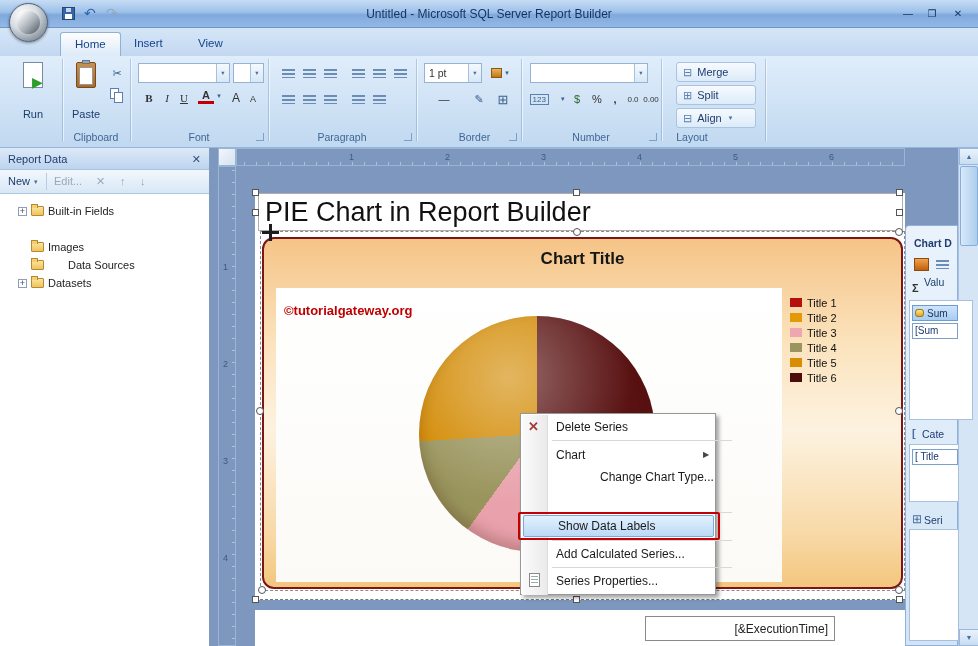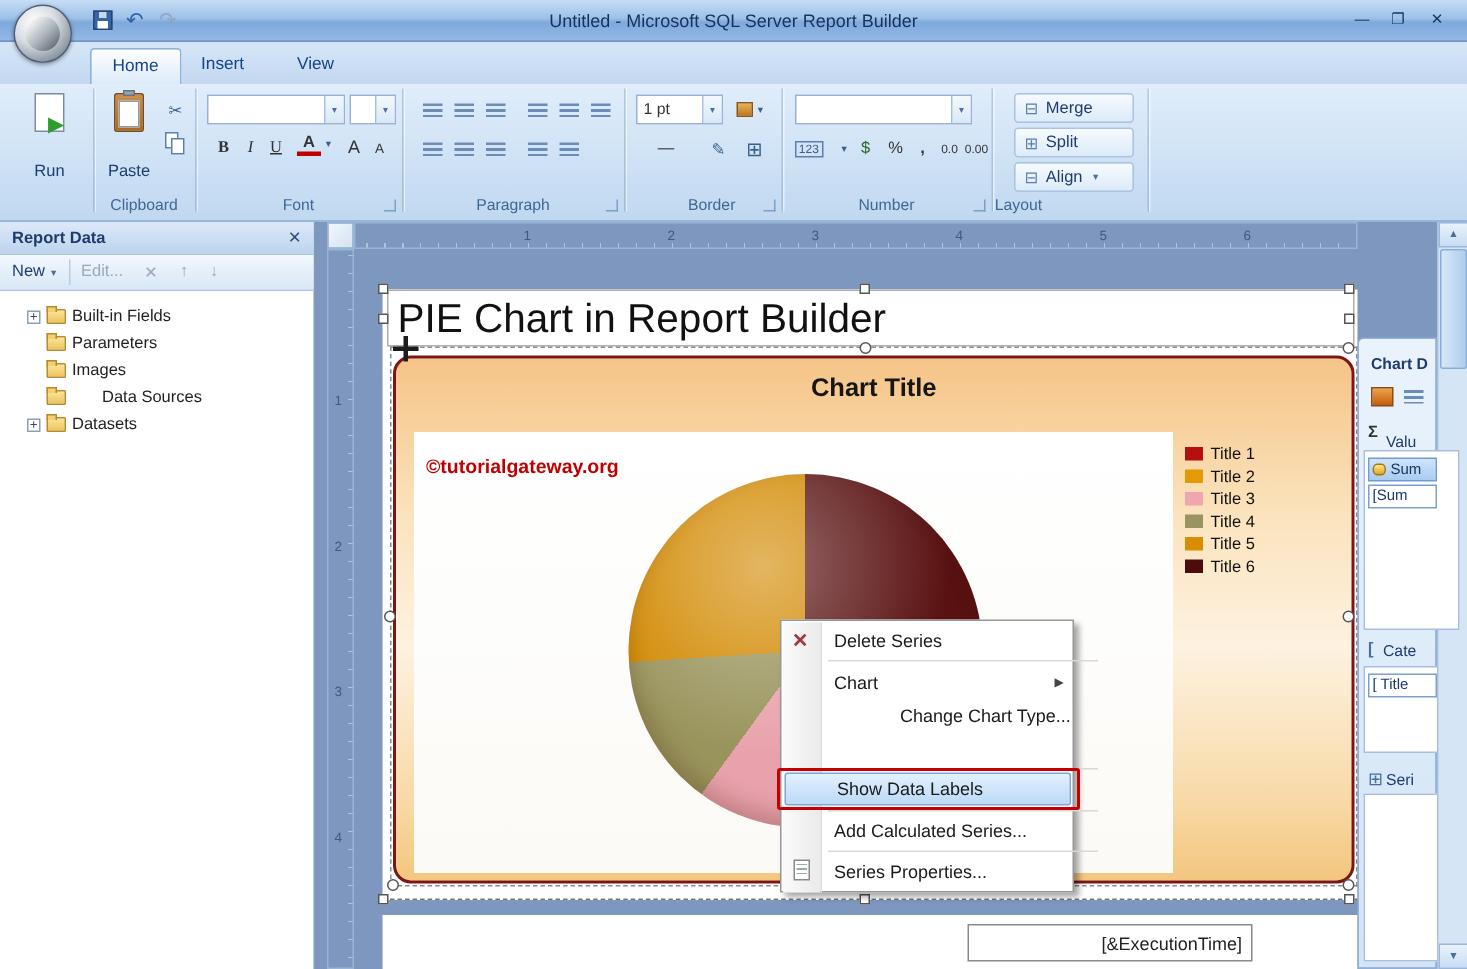--- a/index.html
+++ b/index.html
@@ -246,46 +246,42 @@
     </div>
     <div class="a laybtn" style="left:676px;top:29px;">
       <span class="ic">⊞</span>
       <span>Split</span>
     </div>
     <div class="a laybtn" style="left:676px;top:52px;">
       <span class="ic">⊟</span>
       <span>Align</span>
       <span style="font-size:7px;color:#4a6f9e;margin-left:2px;">▾</span>
     </div>
-    <div class="a glabel" style="left:637px;width:84px;">Layout</div>
+    <div class="a glabel" style="left:650px;width:84px;">Layout</div>
     <div class="a gsep" style="left:765px;"></div>
   </div>
 
   <div class="a rd-panel">
     <div class="a rd-head">
-      <span style="padding-left:8px;font-weight:bold;color:#1e3c6e;">Report Data</span>
+      <span style="padding-left:8px;font-weight:normal;color:#1e3c6e;">Report Data</span>
       <span class="a" style="right:8px;top:0;cursor:pointer;color:#33517a;">✕</span>
     </div>
     <div class="a rd-tools">
       <span class="a" style="left:8px;top:5px;cursor:pointer;">New</span>
       <span class="a" style="left:34px;top:8px;font-size:7px;color:#4a6f9e;cursor:pointer;">▾</span>
       <span class="a" style="left:46px;top:3px;width:1px;height:17px;background:#b8cce2;"></span>
       <span class="a gray" style="left:54px;top:5px;">Edit...</span>
       <span class="a gray" style="left:96px;top:5px;">✕</span>
       <span class="a gray" style="left:120px;top:5px;">↑</span>
       <span class="a gray" style="left:140px;top:5px;">↓</span>
     </div>
     <div class="a tree-item" style="top:54px;padding-left:18px;">
       <span class="expand">+</span>
       <span class="folder"></span>
       <span>Built-in Fields</span>
-    </div>
-    <div class="a tree-item" style="top:72px;padding-left:31px;">
-      <span class="folder"></span>
-      <span>Parameters</span>
     </div>
     <div class="a tree-item" style="top:90px;padding-left:31px;">
       <span class="folder"></span>
       <span>Images</span>
     </div>
     <div class="a tree-item" style="top:108px;padding-left:31px;gap:24px;">
       <span class="folder"></span>
       <span>Data Sources</span>
     </div>
     <div class="a tree-item" style="top:126px;padding-left:18px;">
@@ -389,21 +385,21 @@
         <i></i>
       </span>
     <div class="a redbox"></div>
   </div>
 
   <div class="a cd-pane">
     <div class="a cd-label" style="left:8px;top:11px;font-weight:bold;">Chart D</div>
     <span class="a cd-orange" style="left:8px;top:32px;"></span>
     <span class="a bars" style="left:30px;top:34px;"></span>
     <span class="a" style="left:6px;top:56px;font-weight:bold;color:#333;">Σ</span>
-    <span class="a cd-label" style="left:18px;top:63px;">Valu</span>
+    <span class="a cd-label" style="left:18px;top:50px;">Valu</span>
     <div class="a cd-white" style="left:3px;top:74px;width:64px;height:120px;">
       <div class="a cd-sel" style="left:2px;top:4px;width:46px;height:16px;display:flex;align-items:center;gap:3px;padding-left:2px;">
         <span class="dbicon"></span>
         <span style="font-size:10px;color:#14335e;">Sum</span>
       </div>
       <div class="a" style="left:2px;top:22px;width:46px;height:16px;border:1px solid #7aa0cc;font-size:10px;color:#1a3a6b;line-height:14px;padding-left:2px;"><span>[Sum</span></div>
     </div>
     <span class="a" style="left:6px;top:201px;font-weight:bold;color:#4a6f9e;">[</span>
     <span class="a cd-label" style="left:16px;top:202px;">Cate</span>
     <div class="a cd-white" style="left:3px;top:218px;width:50px;height:58px;">

